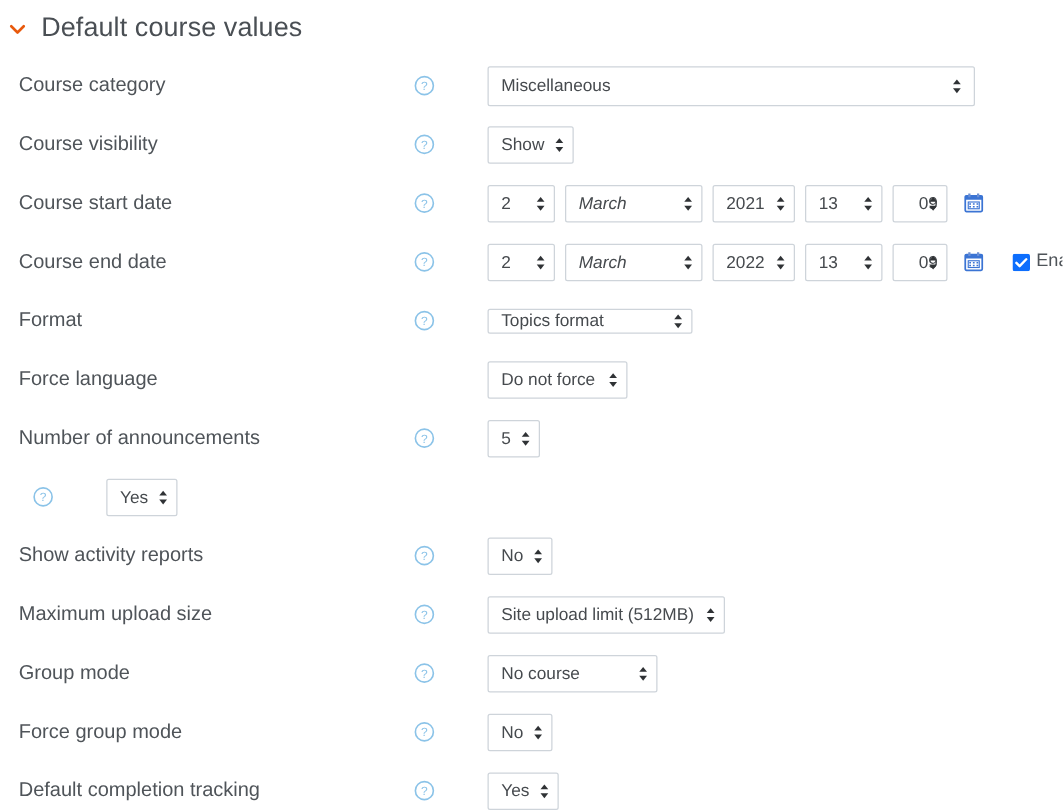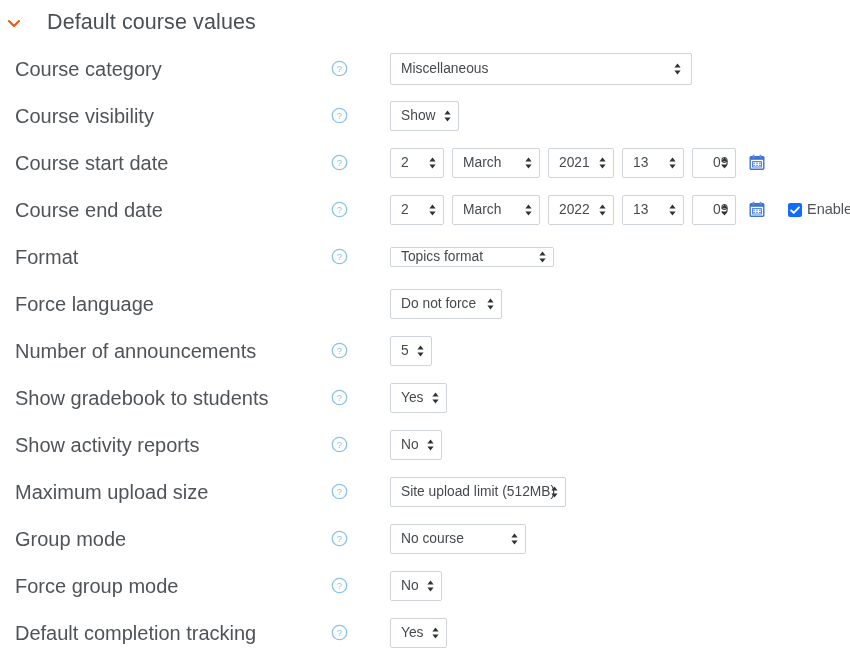--- a/index.html
+++ b/index.html
@@ -20,21 +20,21 @@
     position: relative;
     width: 850px;
     height: 649px;
     padding: 0;
   }
 
   
   .section-header {
     display: flex;
     align-items: center;
-    gap: 25px;
+    gap: 11px;
     padding: 10px 0 6px 6px;
     height: 42px;
   }
   .chevron {
     width: 16px;
     height: 16px;
     flex: 0 0 16px;
     display: block;
   }
   .section-title {
@@ -52,21 +52,21 @@
   }
   .form-row {
     display: flex;
     align-items: center;
     height: 47px;
     padding-left: 15px;
   }
   .row-label {
     width: 305px;
     flex: 0 0 305px;
-    font-size: 20px;
+    font-size: 16px;
     color: #4f5459;
     line-height: 1.2;
     white-space: nowrap;
   }
   .row-help {
     width: 70px;
     flex: 0 0 70px;
     display: flex;
     align-items: center;
     padding-left: 11px;
@@ -104,33 +104,33 @@
   .sel .sel-arrow {
     position: absolute;
     right: 6px;
     top: 50%;
     transform: translateY(-50%);
     width: 9px;
     height: 14px;
     display: block;
   }
   .sel.wide {
-    width: 302px;
+    width: 390px;
     height: 32px;
     padding-right: 26px;
   }
   .sel.wide .sel-arrow { right: 9px; }
   .sel.fixed-day    { width: 54px; }
-  .sel.fixed-month  { width: 88px; }
+  .sel.fixed-month  { width: 110px; font-style: italic; }
   .sel.fixed-year   { width: 66px; }
   .sel.fixed-hour   { width: 62px; }
   .sel.fixed-min    { width: 26px; padding-left: 20px; }
   .sel.fmt          { width: 164px; height: 20px; }
   .sel.lang         { width: 112px; }
-  .sel.upload       { width: 176px; }
+  .sel.upload       { width: 190px; }
   .sel.groups       { width: 136px; }
 
   .date-group { display: flex; align-items: center; gap: 8px; }
 
   .cal-icon {
     width: 16px;
     height: 17px;
     display: block;
     margin-left: 5px;
     cursor: pointer;
@@ -435,21 +435,20 @@
             <svg viewBox="0 0 9 14" width="9" height="14" aria-hidden="true">
               <path d="M4.5 1.5 L7.6 5.4 L1.4 5.4 Z" fill="#2f3235"></path>
               <path d="M4.5 12.5 L7.6 8.6 L1.4 8.6 Z" fill="#2f3235"></path>
             </svg>
           </span>
         </span>
       </div>
     </div>
 
     <div class="form-row">
-      <div class="row-label">Show gradebook to students</div>
       <div class="row-help">
         <span class="help-icon">
           <svg viewBox="0 0 17 17" width="17" height="17" aria-hidden="true">
             <circle cx="8.5" cy="8.5" r="7.2" fill="none" stroke="#8bc3e8" stroke-width="1.3"></circle>
             <text x="8.5" y="12.1" text-anchor="middle" font-size="9.6" font-family="Liberation Sans, sans-serif" fill="#8bc3e8">?</text>
           </svg>
         </span>
       </div>
       <div class="row-control">
         <span class="sel">

